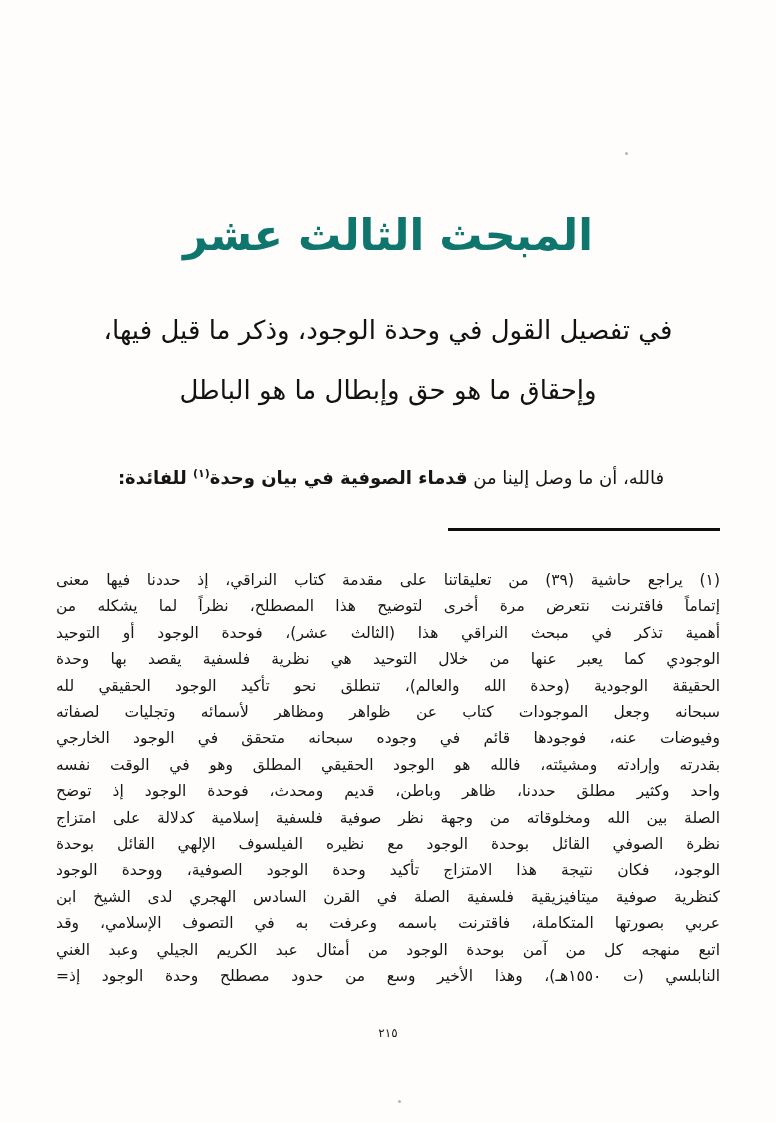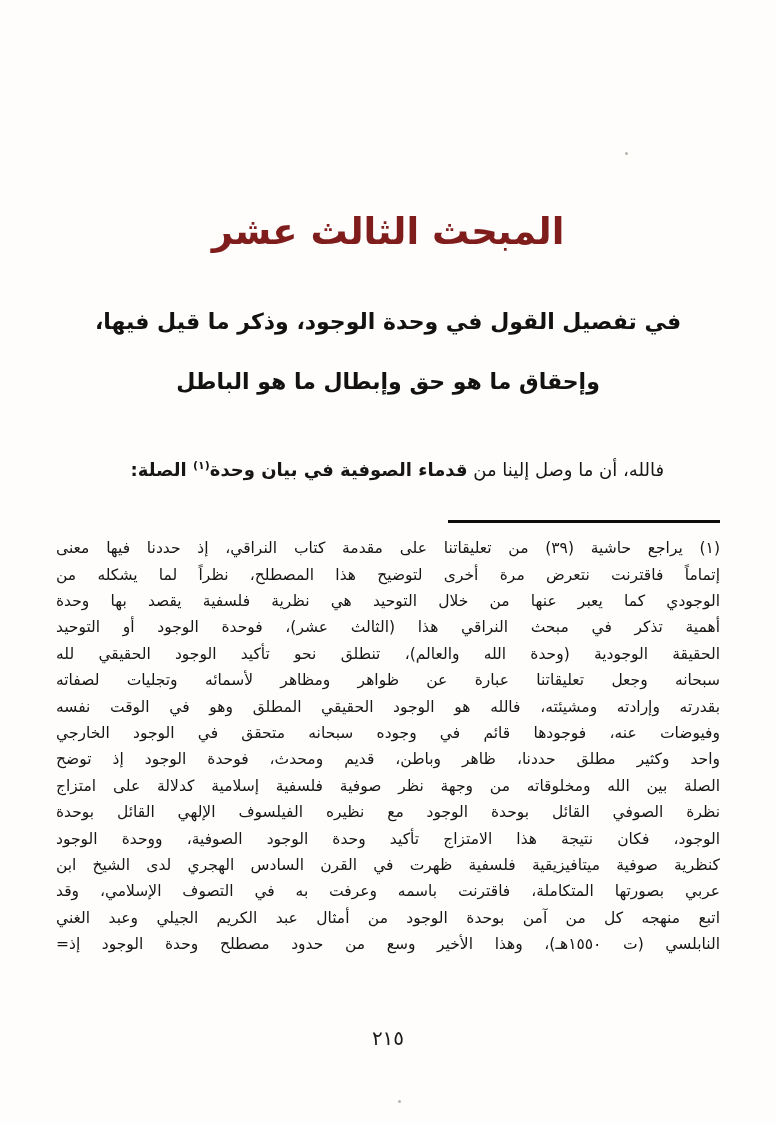--- a/index.html
+++ b/index.html
@@ -15,31 +15,31 @@
     position: relative;
     width: 776px;
     height: 1123px;
     background: #fefdfb;
     direction: rtl;
   }
   .content {
     padding: 208px 56px 0 56px;
   }
   .title {
-    font-size: 37px;
+    font-size: 43px;
     font-weight: bold;
     text-align: center;
     line-height: 1.3;
     letter-spacing: 0;
-    color: #7f1d1d;
+    color: #0f766e;
   }
   .subtitle {
     margin-top: 36px;
-    font-size: 22px;
-    font-weight: bold;
+    font-size: 26px;
+    font-weight: normal;
     text-align: center;
     line-height: 60px;
     color: #141210;
   }
   .sub-line { display: block; }
   .body-line {
     margin-top: 44px;
     font-size: 18px;
     line-height: 27px;
     text-align: right;
@@ -52,35 +52,35 @@
     font-size: 11px;
     font-weight: bold;
   }
   .fn-sep {
     margin-top: 34px;
     width: 272px;
     height: 3px;
     background: #0e0d0b;
   }
   .footnote {
-    margin-top: 12px;
+    margin-top: 36px;
     font-size: 15.5px;
   }
   .fn-line {
     line-height: 26.4px;
     text-align: justify;
     text-align-last: justify;
   }
   .page-number {
     position: absolute;
     top: 1026px;
     left: 0;
     right: 0;
     text-align: center;
-    font-size: 20px;
+    font-size: 12px;
     color: #1b1916;
   }
   .speck {
     position: absolute;
     width: 3px;
     height: 3px;
     border-radius: 50%;
     background: #b9b5ad;
   }
   .speck-1 { left: 625px; top: 152px; }
@@ -93,40 +93,40 @@
   <div class="content">
 
     <h1 class="title">المبحث الثالث عشر</h1>
 
     <h2 class="subtitle">
       <span class="sub-line">في تفصيل القول في وحدة الوجود، وذكر ما قيل فيها،</span>
       <span class="sub-line">وإحقاق ما هو حق وإبطال ما هو الباطل</span>
     </h2>
 
     <p class="body-line">
-      <span>فالله، أن ما وصل إلينا من </span><span class="bold">قدماء الصوفية في بيان وحدة</span><span class="fn-ref">(١)</span><span class="bold"> الصلة:</span>
+      <span>فالله، أن ما وصل إلينا من </span><span class="bold">قدماء الصوفية في بيان وحدة</span><span class="fn-ref">(١)</span><span class="bold"> للفائدة:</span>
     </p>
 
     <div class="fn-sep"></div>
 
     <div class="footnote">
       <div id="fn-lines">
           <div class="fn-line">(١) يراجع حاشية (٣٩) من تعليقاتنا على مقدمة كتاب النراقي، إذ حددنا فيها معنى</div>
           <div class="fn-line">إتماماً فاقترنت نتعرض مرة أخرى لتوضيح هذا المصطلح، نظراً لما يشكله من</div>
+          <div class="fn-line">أهمية تذكر في مبحث النراقي هذا (الثالث عشر)، فوحدة الوجود أو التوحيد</div>
           <div class="fn-line">الوجودي كما يعبر عنها من خلال التوحيد هي نظرية فلسفية يقصد بها وحدة</div>
-          <div class="fn-line">أهمية تذكر في مبحث النراقي هذا (الثالث عشر)، فوحدة الوجود أو التوحيد</div>
           <div class="fn-line">الحقيقة الوجودية (وحدة الله والعالم)، تنطلق نحو تأكيد الوجود الحقيقي لله</div>
-          <div class="fn-line">سبحانه وجعل تعليقاتنا عبارة عن ظواهر ومظاهر لأسمائه وتجليات لصفاته</div>
+          <div class="fn-line">سبحانه وجعل الموجودات كتاب عن ظواهر ومظاهر لأسمائه وتجليات لصفاته</div>
+          <div class="fn-line">وفيوضات عنه، فوجودها قائم في وجوده سبحانه متحقق في الوجود الخارجي</div>
           <div class="fn-line">بقدرته وإرادته ومشيئته، فالله هو الوجود الحقيقي المطلق وهو في الوقت نفسه</div>
-          <div class="fn-line">وفيوضات عنه، فوجودها قائم في وجوده سبحانه متحقق في الوجود الخارجي</div>
           <div class="fn-line">واحد وكثير مطلق حددنا، ظاهر وباطن، قديم ومحدث، فوحدة الوجود إذ توضح</div>
           <div class="fn-line">الصلة بين الله ومخلوقاته من وجهة نظر صوفية فلسفية إسلامية كدلالة على امتزاج</div>
           <div class="fn-line">نظرة الصوفي القائل بوحدة الوجود مع نظيره الفيلسوف الإلهي القائل بوحدة</div>
           <div class="fn-line">الوجود، فكان نتيجة هذا الامتزاج تأكيد وحدة الوجود الصوفية، ووحدة الوجود</div>
-          <div class="fn-line">كنظرية صوفية ميتافيزيقية فلسفية ظهرت في القرن السادس الهجري لدى الشيخ ابن</div>
+          <div class="fn-line">كنظرية صوفية ميتافيزيقية فلسفية الصلة في القرن السادس الهجري لدى الشيخ ابن</div>
           <div class="fn-line">عربي بصورتها المتكاملة، فاقترنت باسمه وعرفت به في التصوف الإسلامي، وقد</div>
           <div class="fn-line">اتبع منهجه كل من آمن بوحدة الوجود من أمثال عبد الكريم الجيلي وعبد الغني</div>
           <div class="fn-line">النابلسي (ت ١٥٥٠هـ)، وهذا الأخير وسع من حدود مصطلح وحدة الوجود إذ=</div>
         </div>
     </div>
 
   </div>
 
   <div class="page-number">٢١٥</div>
 

